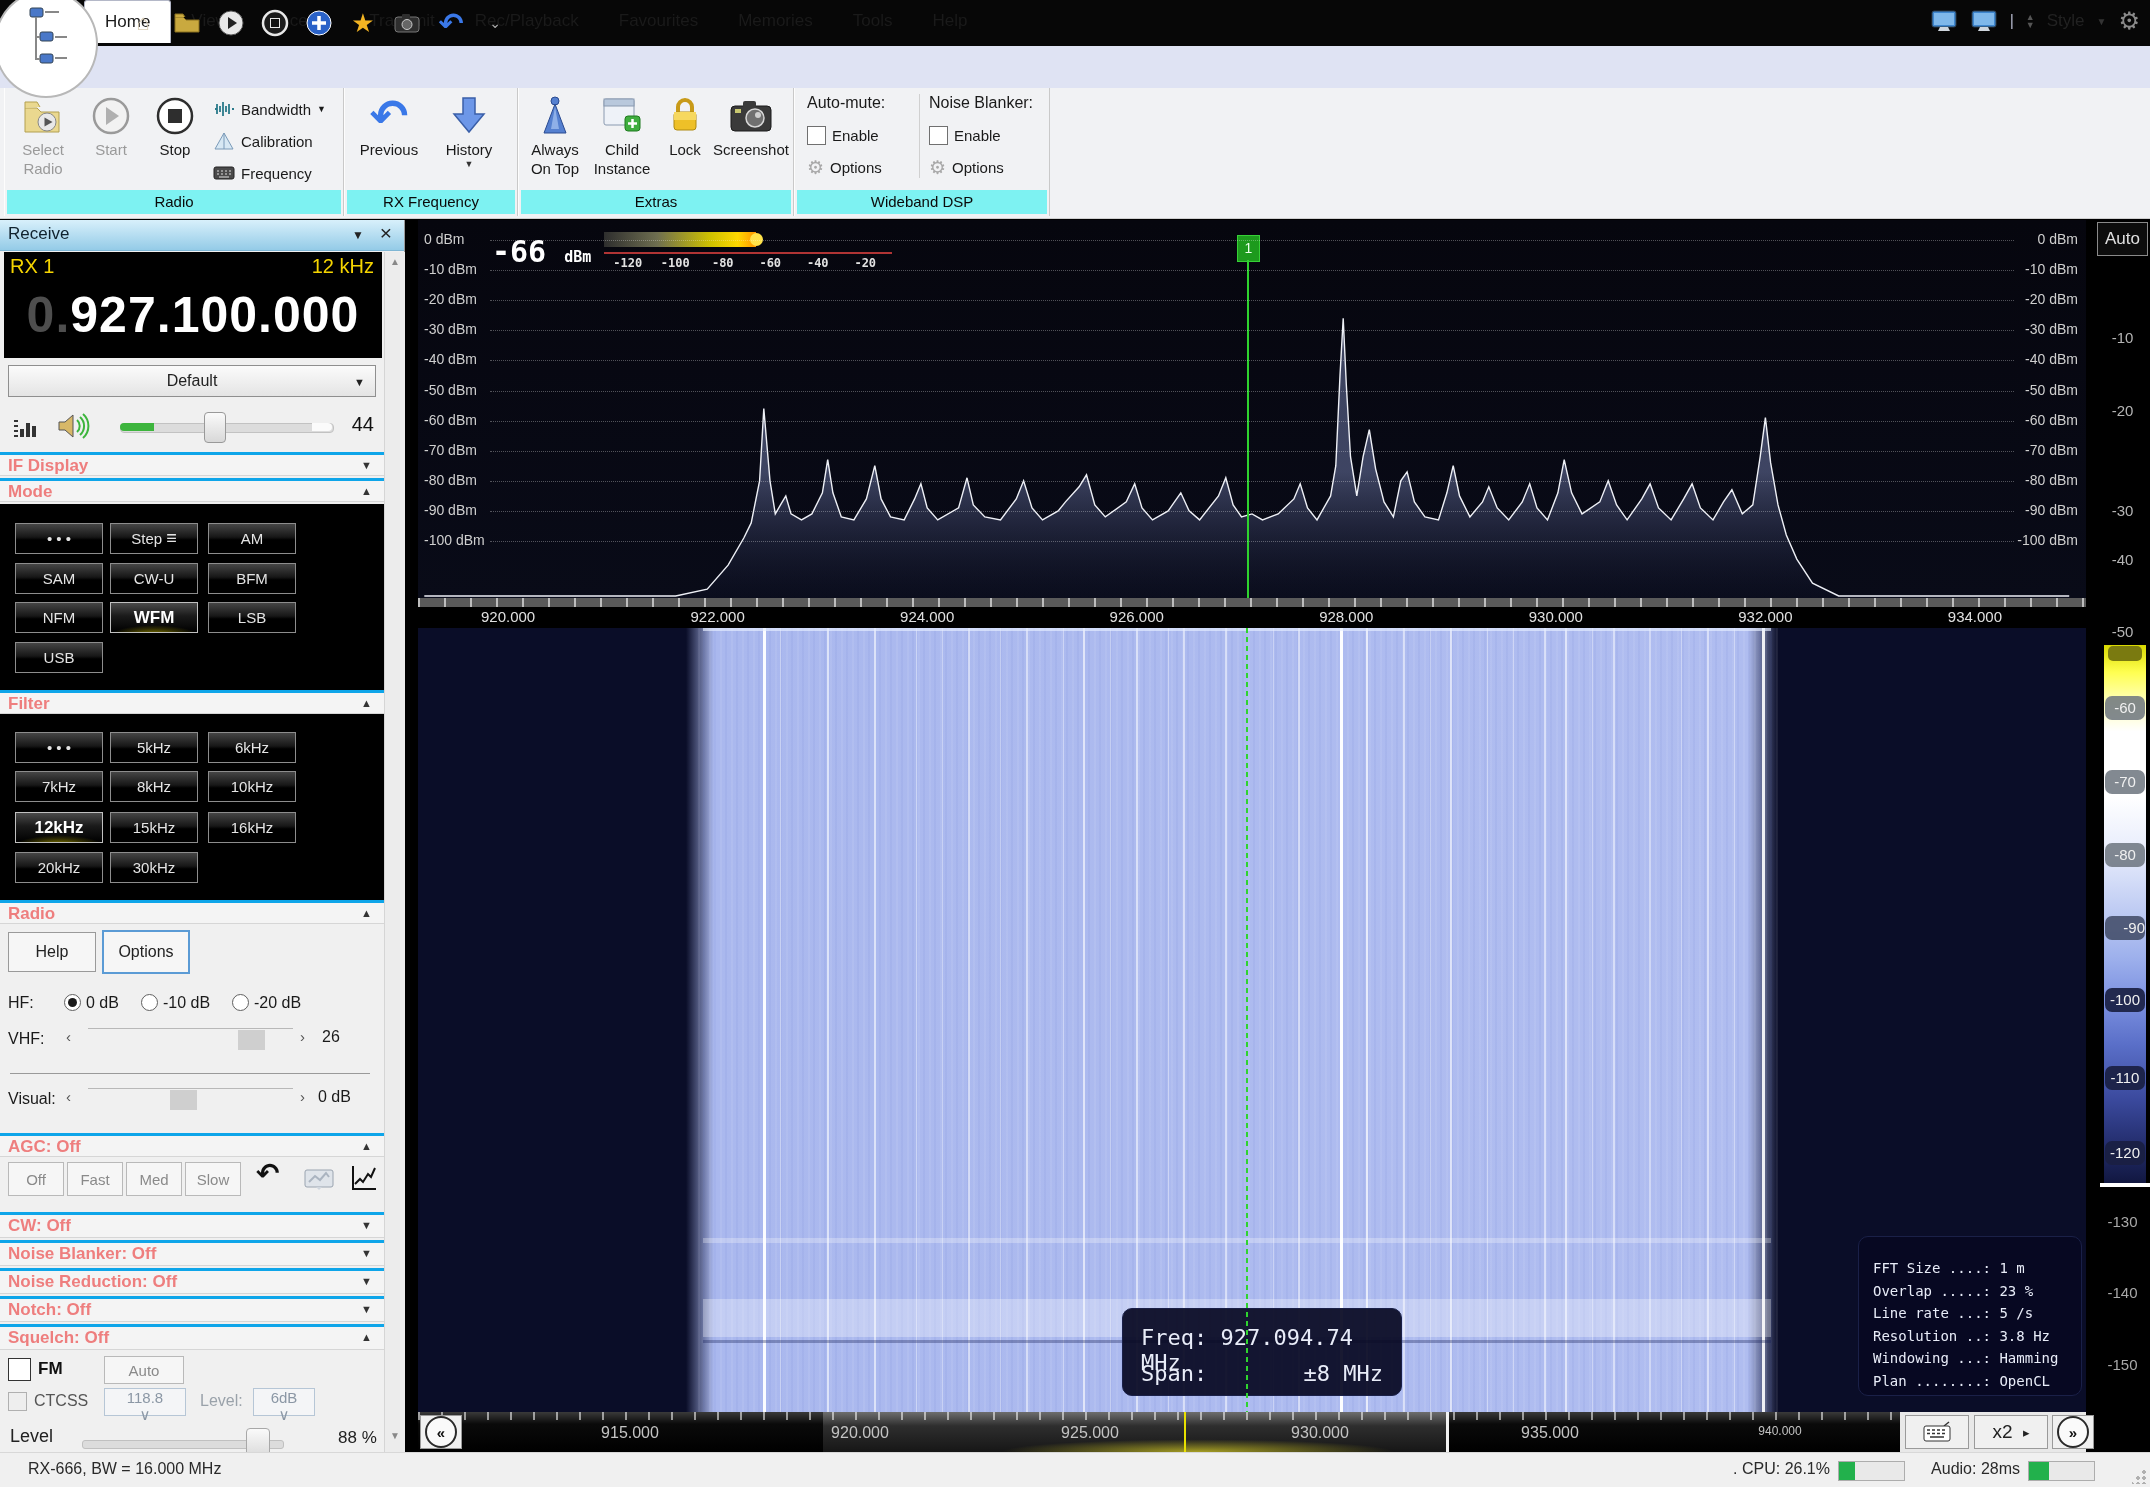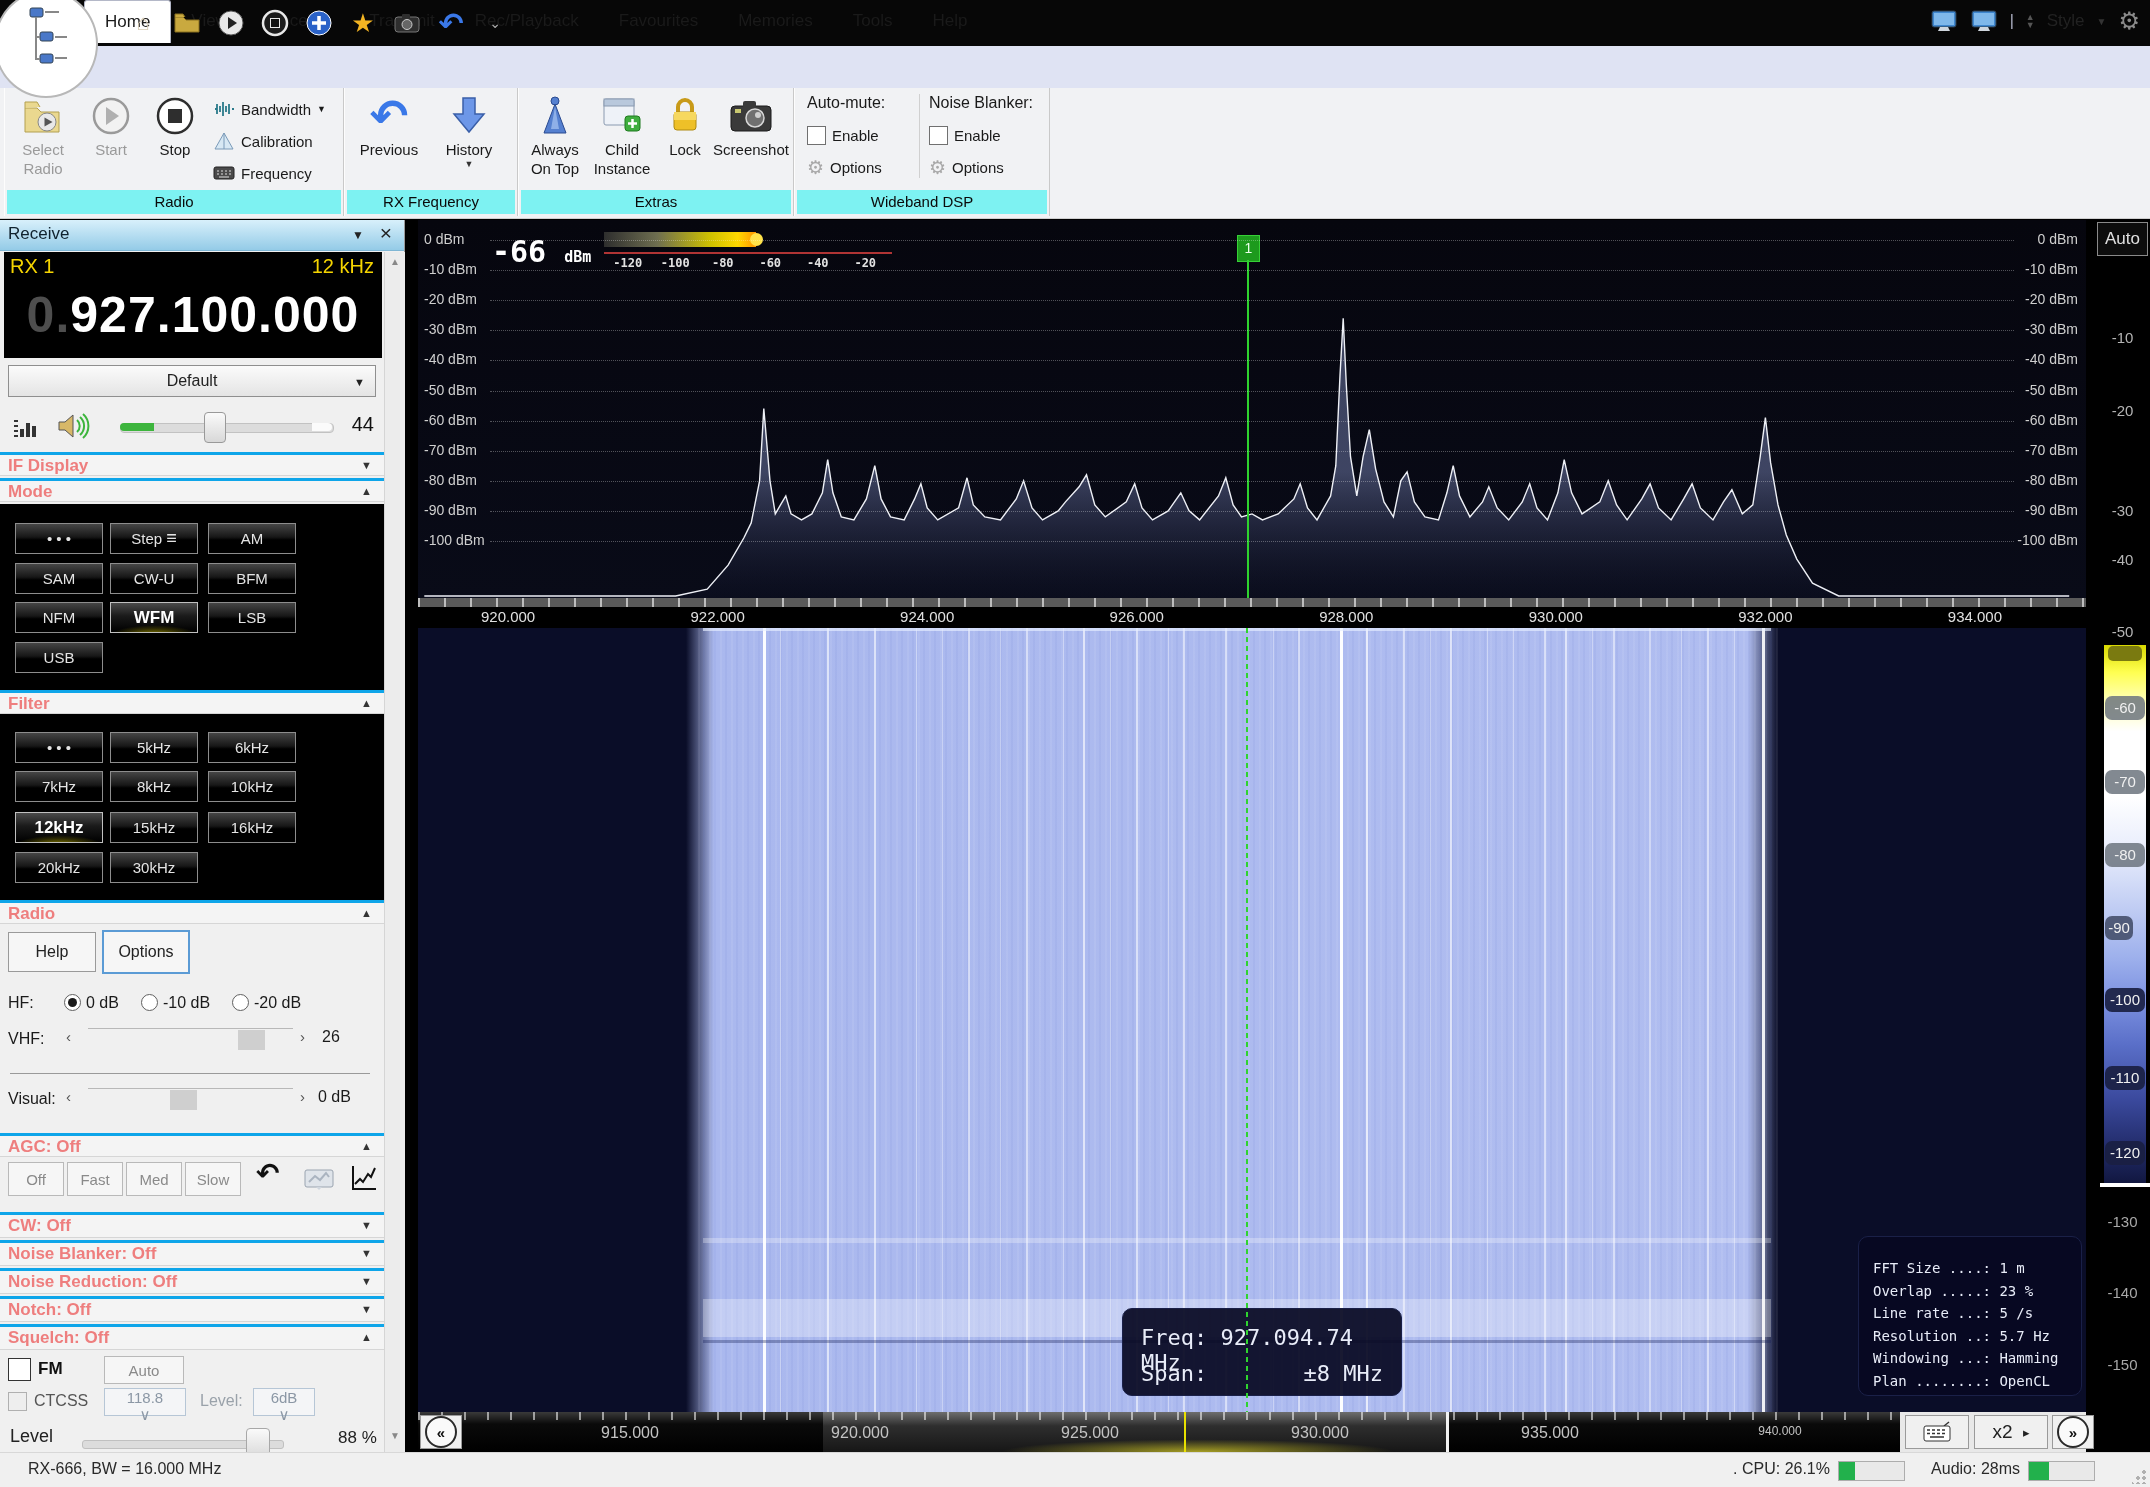--- a/index.html
+++ b/index.html
@@ -630,21 +630,21 @@
     <div class="wfstrip" style="top:712px;height:3px;background:rgba(25,35,90,.35);"></div>
     <div class="darkbox" id="fsbox">
       <div style="position:absolute;left:18px;top:16px;"><span>Freq:</span> <span>927.094.74 MHz</span></div>
       <div style="position:absolute;left:18px;top:52px;"><span>Span:</span></div>
       <div style="position:absolute;right:18px;top:52px;"><span>±8 MHz</span></div>
     </div>
     <div class="darkbox" id="fftbox">
       <div>FFT Size ....: 1 m</div>
       <div>Overlap .....: 23 %</div>
       <div>Line rate ...: 5 /s</div>
-      <div>Resolution ..: 5.7 Hz</div>
+      <div>Resolution ..: 3.8 Hz</div>
       <div>Windowing ...: Hamming</div>
       <div>Plan ........: OpenCL</div>
     </div>
     <div id="wf-dash"></div>
   </div>
 
   <div class="abs" id="navbar">
     <div id="nav-hl"></div>
     <div id="nav-glow"></div>
     <div id="nav-ticks"></div>
@@ -685,21 +685,21 @@
         <div style="position: absolute; left: 0px; top: 258px; width: 55px; text-align: center; font-size: 15px; color: rgb(180, 180, 180); margin-top: 24px;">-30</div>
         <div style="position: absolute; left: 0px; top: 331px; width: 55px; text-align: center; font-size: 15px; color: rgb(180, 180, 180);">-40</div>
         <div style="position: absolute; left: 0px; top: 403px; width: 55px; text-align: center; font-size: 15px; color: rgb(180, 180, 180);">-50</div>
       </div>
     <div id="colorbar"></div>
     <div id="cb-knob"></div>
     <div id="rs-badges">
         <div class="cb-badge g" style="position: absolute; left: 10px; top: 476px; width: 40px; height: 24px; border-radius: 7px; text-align: center; line-height: 24px; font-size: 15px; color: rgb(240, 240, 240);">-60</div>
         <div class="cb-badge g" style="position: absolute; left: 10px; top: 550px; width: 40px; height: 24px; border-radius: 7px; text-align: center; line-height: 24px; font-size: 15px; color: rgb(240, 240, 240);">-70</div>
         <div class="cb-badge g" style="position: absolute; left: 10px; top: 623px; width: 40px; height: 24px; border-radius: 7px; text-align: center; line-height: 24px; font-size: 15px; color: rgb(240, 240, 240);">-80</div>
-        <div class="cb-badge m" style="position: absolute; left: 10px; top: 696px; width: 28px; height: 24px; border-radius: 7px; text-align: center; line-height: 24px; font-size: 15px; color: rgb(240, 240, 240);">-90</div>
+        <div class="cb-badge m" style="position: absolute; left: 10px; top: 696px; width: 40px; height: 24px; border-radius: 7px; text-align: right; line-height: 24px; font-size: 15px; color: rgb(240, 240, 240);">-90</div>
         <div class="cb-badge n" style="position: absolute; left: 10px; top: 768px; width: 40px; height: 24px; border-radius: 7px; text-align: center; line-height: 24px; font-size: 15px; color: rgb(240, 240, 240);">-100</div>
         <div class="cb-badge n" style="position: absolute; left: 10px; top: 846px; width: 40px; height: 24px; border-radius: 7px; text-align: center; line-height: 24px; font-size: 15px; color: rgb(240, 240, 240);">-110</div>
         <div class="cb-badge n" style="position: absolute; left: 10px; top: 921px; width: 40px; height: 24px; border-radius: 7px; text-align: center; line-height: 24px; font-size: 15px; color: rgb(240, 240, 240);">-120</div>
       </div>
     <div id="cb-wline"></div>
     <div id="rs-bot">
         <div style="position: absolute; left: 0px; top: 993px; width: 55px; text-align: center; font-size: 15px; color: rgb(168, 168, 168);">-130</div>
         <div style="position: absolute; left: 0px; top: 1064px; width: 55px; text-align: center; font-size: 15px; color: rgb(168, 168, 168);">-140</div>
         <div style="position: absolute; left: 0px; top: 1136px; width: 55px; text-align: center; font-size: 15px; color: rgb(168, 168, 168);">-150</div>
       </div>

